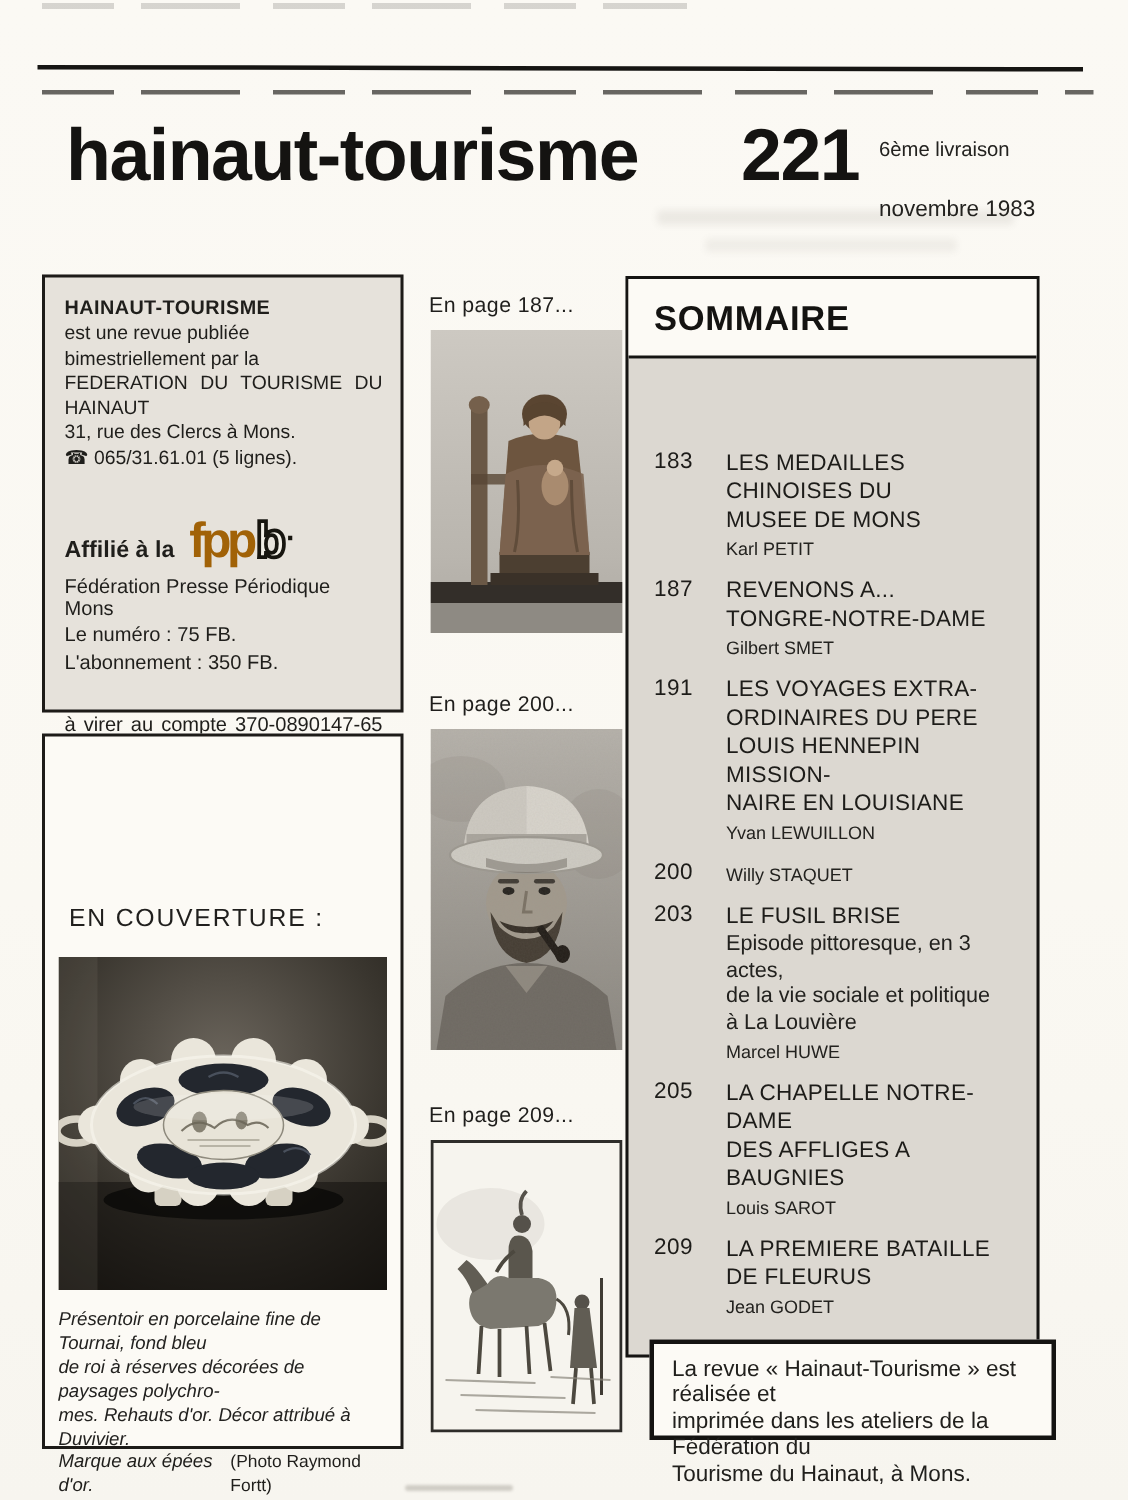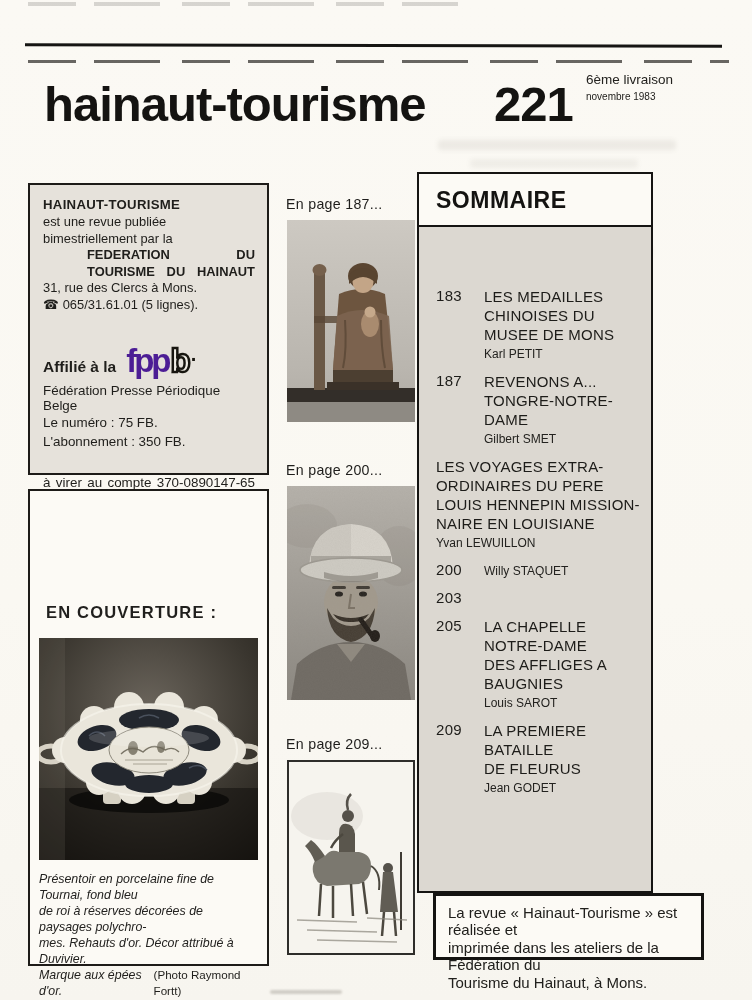--- a/index.html
+++ b/index.html
@@ -15,53 +15,53 @@
   .scan-line{position:absolute;left:25px;top:44px;width:697px;height:3px;background:#161513;transform:rotate(.12deg);}
   .ghost{position:absolute;background:#6d675c;filter:blur(2.5px);border-radius:3px;}
   .g1{left:438px;top:140px;width:238px;height:10px;opacity:.10;}
   .g2{left:470px;top:159px;width:168px;height:9px;opacity:.08;}
   .g3{left:438px;top:247px;width:214px;height:10px;opacity:.10;}
   .g4{left:454px;top:267px;width:150px;height:9px;opacity:.08;}
   .g5{left:270px;top:990px;width:72px;height:4px;opacity:.28;filter:blur(1px);}
   
   .masthead-title{position:absolute;left:44px;top:76px;font-weight:bold;font-size:49px;letter-spacing:-1px;color:#141311;}
   .masthead-issue{position:absolute;left:494px;top:76px;font-weight:bold;font-size:49px;letter-spacing:-1px;color:#141311;}
-  .edition{position:absolute;left:586px;top:72px;color:#23221f;}
+  .edition{position:absolute;left:586px;top:92px;color:#23221f;}
   .edition-l1{font-size:13.5px;}
-  .edition-l2{font-size:10px;margin-top:4px;}
+  .edition-l2{font-size:15px;margin-top:24px;}
   
   .info-box{position:absolute;left:28px;top:183px;width:241px;height:292px;background:#e6e2db;
     border:2px solid #1d1b18;box-sizing:border-box;padding:12px 12px 0 13px;}
   .ib-name{font-weight:bold;font-size:13.2px;letter-spacing:.3px;margin-bottom:2px;}
   .ib-line{font-size:12.9px;line-height:16.6px;}
   .jline{text-align:justify;text-align-last:justify;}
-  .ib-org{font-weight:bold;margin-left:44px;}
+  .ib-org{font-weight:normal;}
   .affil{margin-top:30px;display:flex;align-items:flex-end;gap:10px;}
   .affil-label{font-weight:bold;font-size:15.5px;padding-bottom:6px;}
   .logo{line-height:30px;white-space:nowrap;}
-  .logo-solid{font-weight:bold;font-size:33px;letter-spacing:-3px;color:#4c1d95;}
+  .logo-solid{font-weight:bold;font-size:33px;letter-spacing:-3px;color:#a16207;}
   .logo-outline{font-weight:bold;font-size:33px;color:#f0ede5;-webkit-text-stroke:2.5px #17150f;margin-left:2px;}
   .logo-dot{font-weight:bold;font-size:20px;color:#17150f;vertical-align:6px;}
   .ib-fed{font-size:13.4px;margin-top:1px;}
   .ib-prices{font-size:13.4px;line-height:19.5px;}
   .ib-account{margin-top:21px;font-size:13.4px;line-height:20px;}
   
   .cover-box{position:absolute;left:28px;top:489px;width:241px;height:477px;background:#fcfaf5;
     border:2px solid #1d1b18;box-sizing:border-box;padding:0 9px;}
-  .cover-title{margin:112px 0 0 7px;font-size:16.5px;letter-spacing:1.2px;color:#201f1d;font-weight:bold;}
+  .cover-title{margin:112px 0 0 7px;font-size:16.5px;letter-spacing:1.2px;color:#201f1d;}
   .cover-photo{display:block;margin:16px auto 0;}
   .cover-caption{margin-top:12px;font-style:italic;font-size:12.4px;line-height:15.9px;white-space:pre-line;color:#232220;}
   .caption-row{display:flex;justify-content:space-between;align-items:baseline;font-size:12.4px;line-height:15.9px;}
   .caption-last{font-style:italic;}
   .photo-credit{font-size:11.6px;}
   
   .fig-label{position:absolute;font-size:14.2px;letter-spacing:.3px;color:#1f1e1c;}
   .fig-img{position:absolute;}
   
-  .sommaire{position:absolute;left:417px;top:172px;width:236px;height:721px;box-sizing:border-box;
+  .sommaire{position:absolute;left:417px;top:184px;width:276px;height:721px;box-sizing:border-box;
     border:2px solid #151412;background:#dcd8d1;}
   .som-header{height:53px;background:#fcfaf5;border-bottom:2px solid #151412;box-sizing:border-box;
     padding:13px 0 0 17px;font-size:23px;font-weight:bold;letter-spacing:.5px;color:#141311;}
   .som-list{padding:60px 8px 0 17px;}
   .s-item{display:flex;margin-bottom:11px;}
   .s-page{width:48px;flex:none;font-size:15px;letter-spacing:.3px;color:#1d1c19;}
   .s-body{flex:1;}
   .s-title{font-size:15px;line-height:19px;white-space:pre-line;letter-spacing:.2px;color:#1d1c19;}
   .s-sub{font-size:14.4px;line-height:17.6px;white-space:pre-line;margin-top:1px;color:#22211e;}
   .s-sub:empty{display:none;}
@@ -95,21 +95,21 @@
   <section class="info-box">
     <div class="ib-name">HAINAUT-TOURISME</div>
     <div class="ib-line">est une revue publiée bimestriellement par la</div>
     <div class="ib-line ib-org jline">FEDERATION DU TOURISME DU HAINAUT</div>
     <div class="ib-line">31, rue des Clercs à Mons.</div>
     <div class="ib-line"><span>☎</span> <span>065/31.61.01 (5 lignes).</span></div>
     <div class="affil">
       <span class="affil-label">Affilié à la</span>
       <span class="logo"><span class="logo-solid">fpp</span><span class="logo-outline">b</span><span class="logo-dot">·</span></span>
     </div>
-    <div class="ib-fed">Fédération Presse Périodique Belge</div>
+    <div class="ib-fed">Fédération Presse Périodique Mons</div>
     <div class="ib-prices">
       <div>Le numéro : 75 FB.</div>
       <div>L'abonnement : 350 FB.</div>
     </div>
     <div class="ib-account">
       <div class="jline">à virer au compte 370-0890147-65 des</div>
       <div class="jline">« Editions Tourisme Hainaut » 7000 MONS</div>
     </div>
   </section>
 
@@ -266,36 +266,44 @@
       </div>
       <div class="s-item">
         <div class="s-page">187</div>
         <div class="s-body">
             <div class="s-title">REVENONS A...
 TONGRE-NOTRE-DAME</div>
             <div class="s-author">Gilbert SMET</div>
           </div>
       </div>
       <div class="s-item">
+        <div class="s-page">191</div>
         <div class="s-body">
             <div class="s-title">LES VOYAGES EXTRA-
 ORDINAIRES DU PERE
 LOUIS HENNEPIN MISSION-
 NAIRE EN LOUISIANE</div>
             <div class="s-author">Yvan LEWUILLON</div>
           </div>
       </div>
       <div class="s-item">
         <div class="s-page">200</div>
         <div class="s-body">
             <div class="s-author">Willy STAQUET</div>
           </div>
       </div>
       <div class="s-item">
         <div class="s-page">203</div>
+        <div class="s-body">
+            <div class="s-title">LE FUSIL BRISE</div>
+            <div class="s-sub">Episode pittoresque, en 3 actes,
+de la vie sociale et politique
+à La Louvière</div>
+            <div class="s-author">Marcel HUWE</div>
+          </div>
       </div>
       <div class="s-item">
         <div class="s-page">205</div>
         <div class="s-body">
             <div class="s-title">LA CHAPELLE NOTRE-DAME
 DES AFFLIGES A BAUGNIES</div>
             <div class="s-author">Louis SAROT</div>
           </div>
       </div>
       <div class="s-item">

